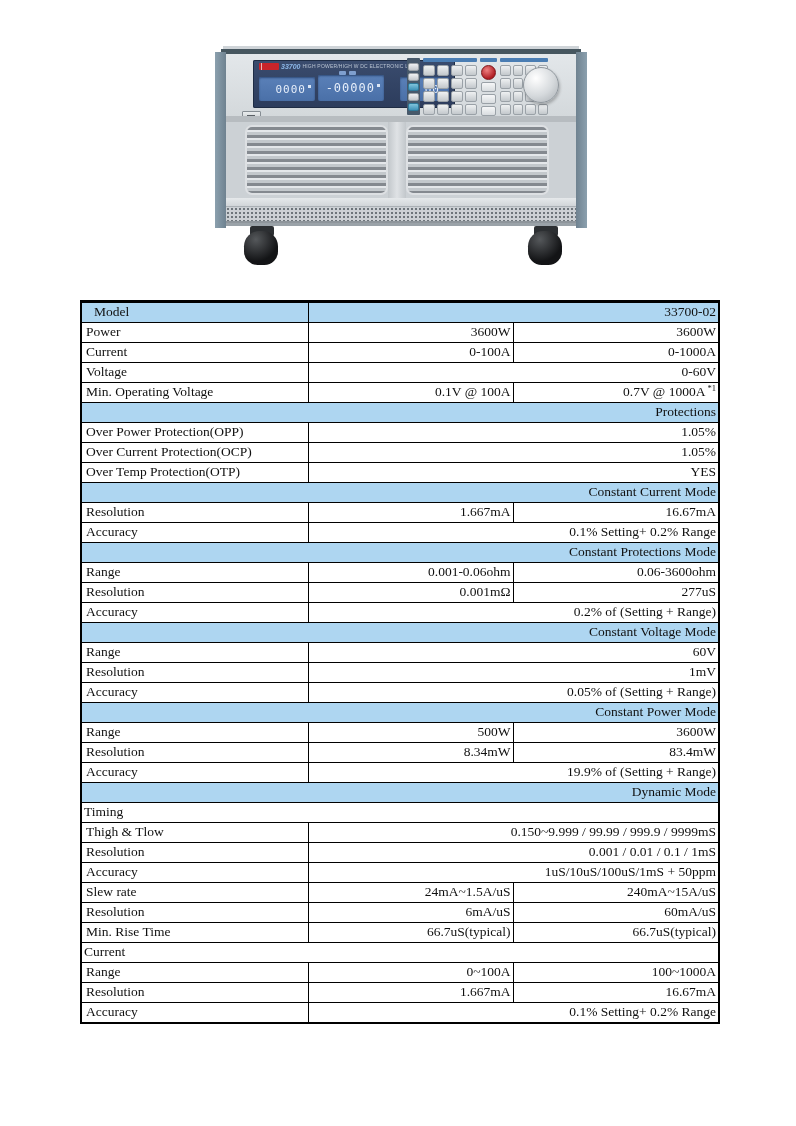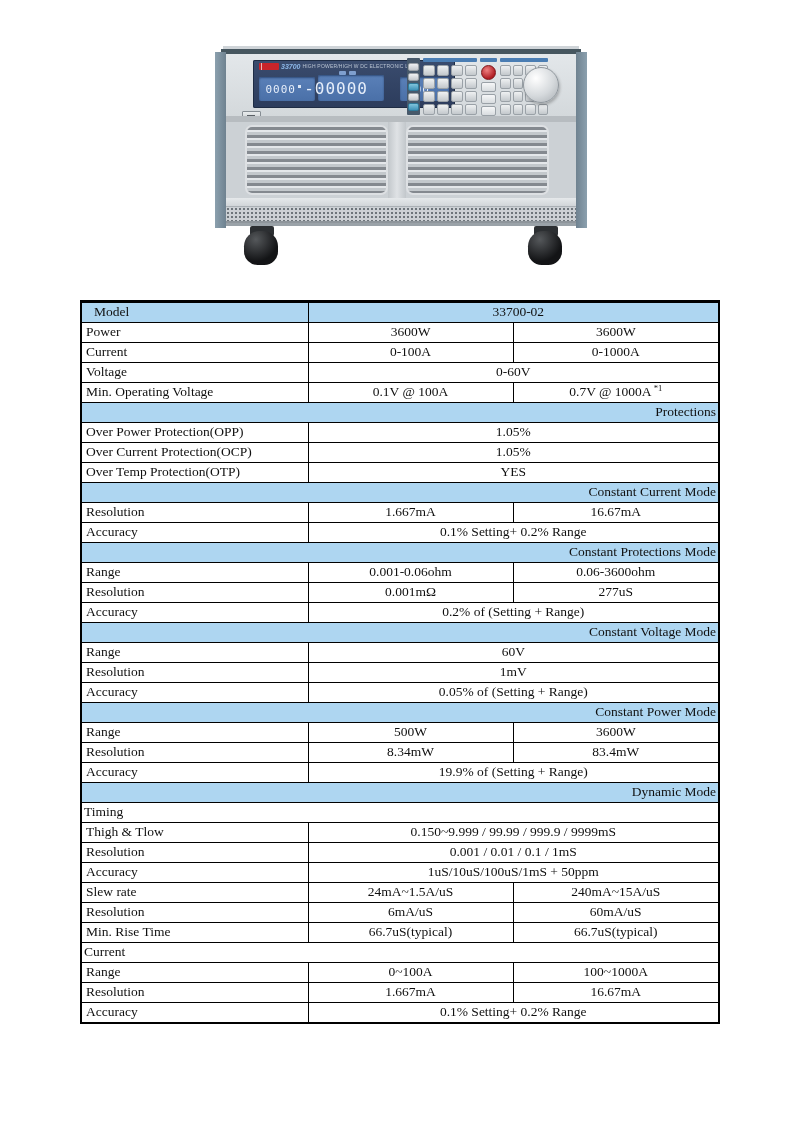--- a/index.html
+++ b/index.html
@@ -24,24 +24,24 @@
         box-shadow:inset 0 0 0 1px #1e2c44;}
   .brand-row{position:absolute;left:6px;top:2px;height:9px;display:flex;align-items:center;gap:2px;}
   .logo-box{width:20px;height:7px;background:#c8242a;border-radius:1px;
         background-image:linear-gradient(90deg,transparent 2px,#e8b5b5 2px,#e8b5b5 3px,transparent 3px);}
   .model-no{font-family:"Liberation Sans",sans-serif;font-weight:bold;font-style:italic;
         font-size:7px;color:#8db8e8;line-height:1;}
   .panel-title{font-family:"Liberation Sans",sans-serif;font-size:5px;color:#b9c4d2;line-height:1;letter-spacing:.2px;}
   .lcd-win{position:absolute;background:linear-gradient(180deg,#5a80b8,#4a70a8);
         border-radius:2px;box-shadow:inset 0 1px 2px #2e4a78;
         font-family:"DejaVu Sans Mono",monospace;color:#e6eefa;
-        display:flex;align-items:center;justify-content:flex-end;padding-right:14px;box-sizing:border-box;}
+        display:flex;align-items:center;justify-content:flex-end;padding-right:4px;box-sizing:border-box;}
   .lcd-win::after{content:"";display:inline-block;width:3px;height:3px;background:#dbe6f5;margin-left:2px;margin-top:-6px;}
   .lcd-1{left:6px;top:17px;width:56px;height:24px;font-size:11px;letter-spacing:1px;}
-  .lcd-2{left:65px;top:15px;width:66px;height:26px;font-size:16px;letter-spacing:1px;}
+  .lcd-2{left:65px;top:15px;width:66px;height:26px;font-size:12px;letter-spacing:1px;}
   .lcd-3{left:147px;top:17px;width:49px;height:24px;font-size:11px;letter-spacing:1px;}
   .lcd-ind{position:absolute;top:11px;left:86px;display:flex;gap:3px;}
   .lcd-ind i{display:block;width:7px;height:4px;background:#7f9fce;border-radius:1px;}
   .usb-port{position:absolute;left:16px;top:57px;width:17px;height:11px;
         background:linear-gradient(180deg,#e9eced,#b9bec2);border:1px solid #868d93;border-radius:1px;}
   .usb-port::after{content:"";position:absolute;left:4px;top:3px;width:8px;height:4px;background:#5a6065;}
 
   .kp-strip{position:absolute;left:181px;top:4px;width:13px;height:57px;background:#47596b;border-radius:1px;
         display:flex;flex-direction:column;align-items:center;gap:2px;padding-top:5px;box-sizing:border-box;}
   .kp-strip .kbtn{width:9px;height:6px;}
@@ -79,21 +79,21 @@
         background:radial-gradient(circle at 35% 25%,#55585b,#131416 65%);}
   .wheel.left{left:28px;}
   .wheel.right{left:312px;}
 
   
   .spec-table{position:absolute;left:80px;top:300px;width:638px;border-collapse:collapse;
         table-layout:fixed;border:2px solid #000;border-top-width:3px;}
   .spec-table td{border:1px solid #000;height:19px;font-size:13.5px;line-height:1.05;
         padding:0 2px;overflow:hidden;white-space:nowrap;}
   .spec-table td.lbl{text-align:left;padding-left:4px;}
-  .spec-table td.val{text-align:center;font-family:Liberation Serif, serif;}
+  .spec-table td.val{text-align:right;font-family:Liberation Serif, serif;}
   .spec-table tr.blue td{background:var(--accent-blue);padding-left:12px;}
   .spec-table td.sec{background:var(--accent-blue);text-align:right;padding-left:4px;}
   .spec-table td.sub{text-align:left;}
   .spec-table sup{font-size:8.5px;line-height:0;}
 </style>
 </head>
 <body>
 
 <div class="device">
   <div class="dev-topcap"></div>

